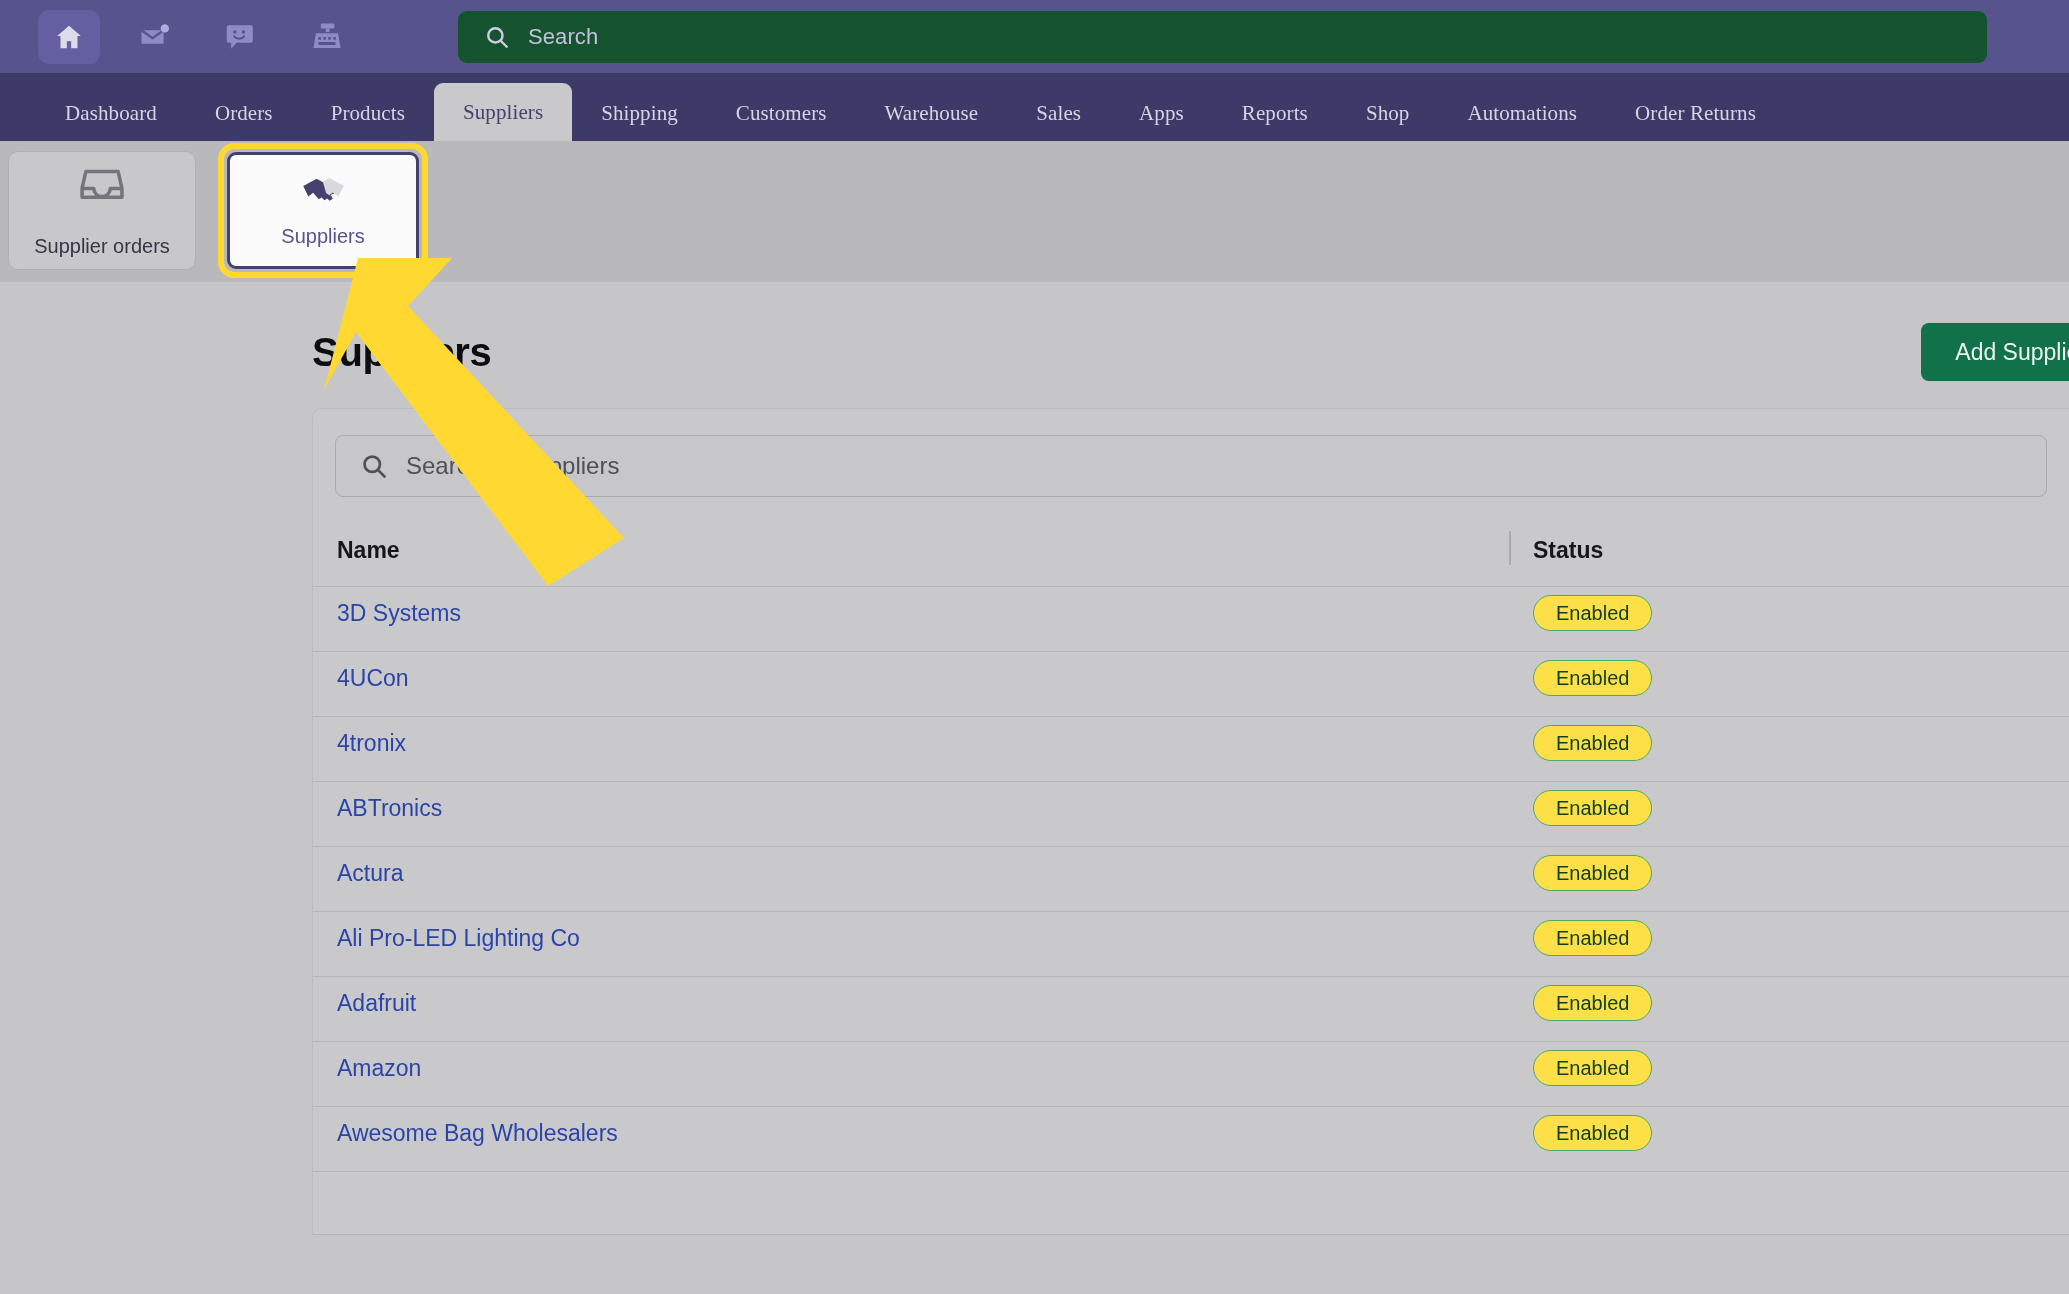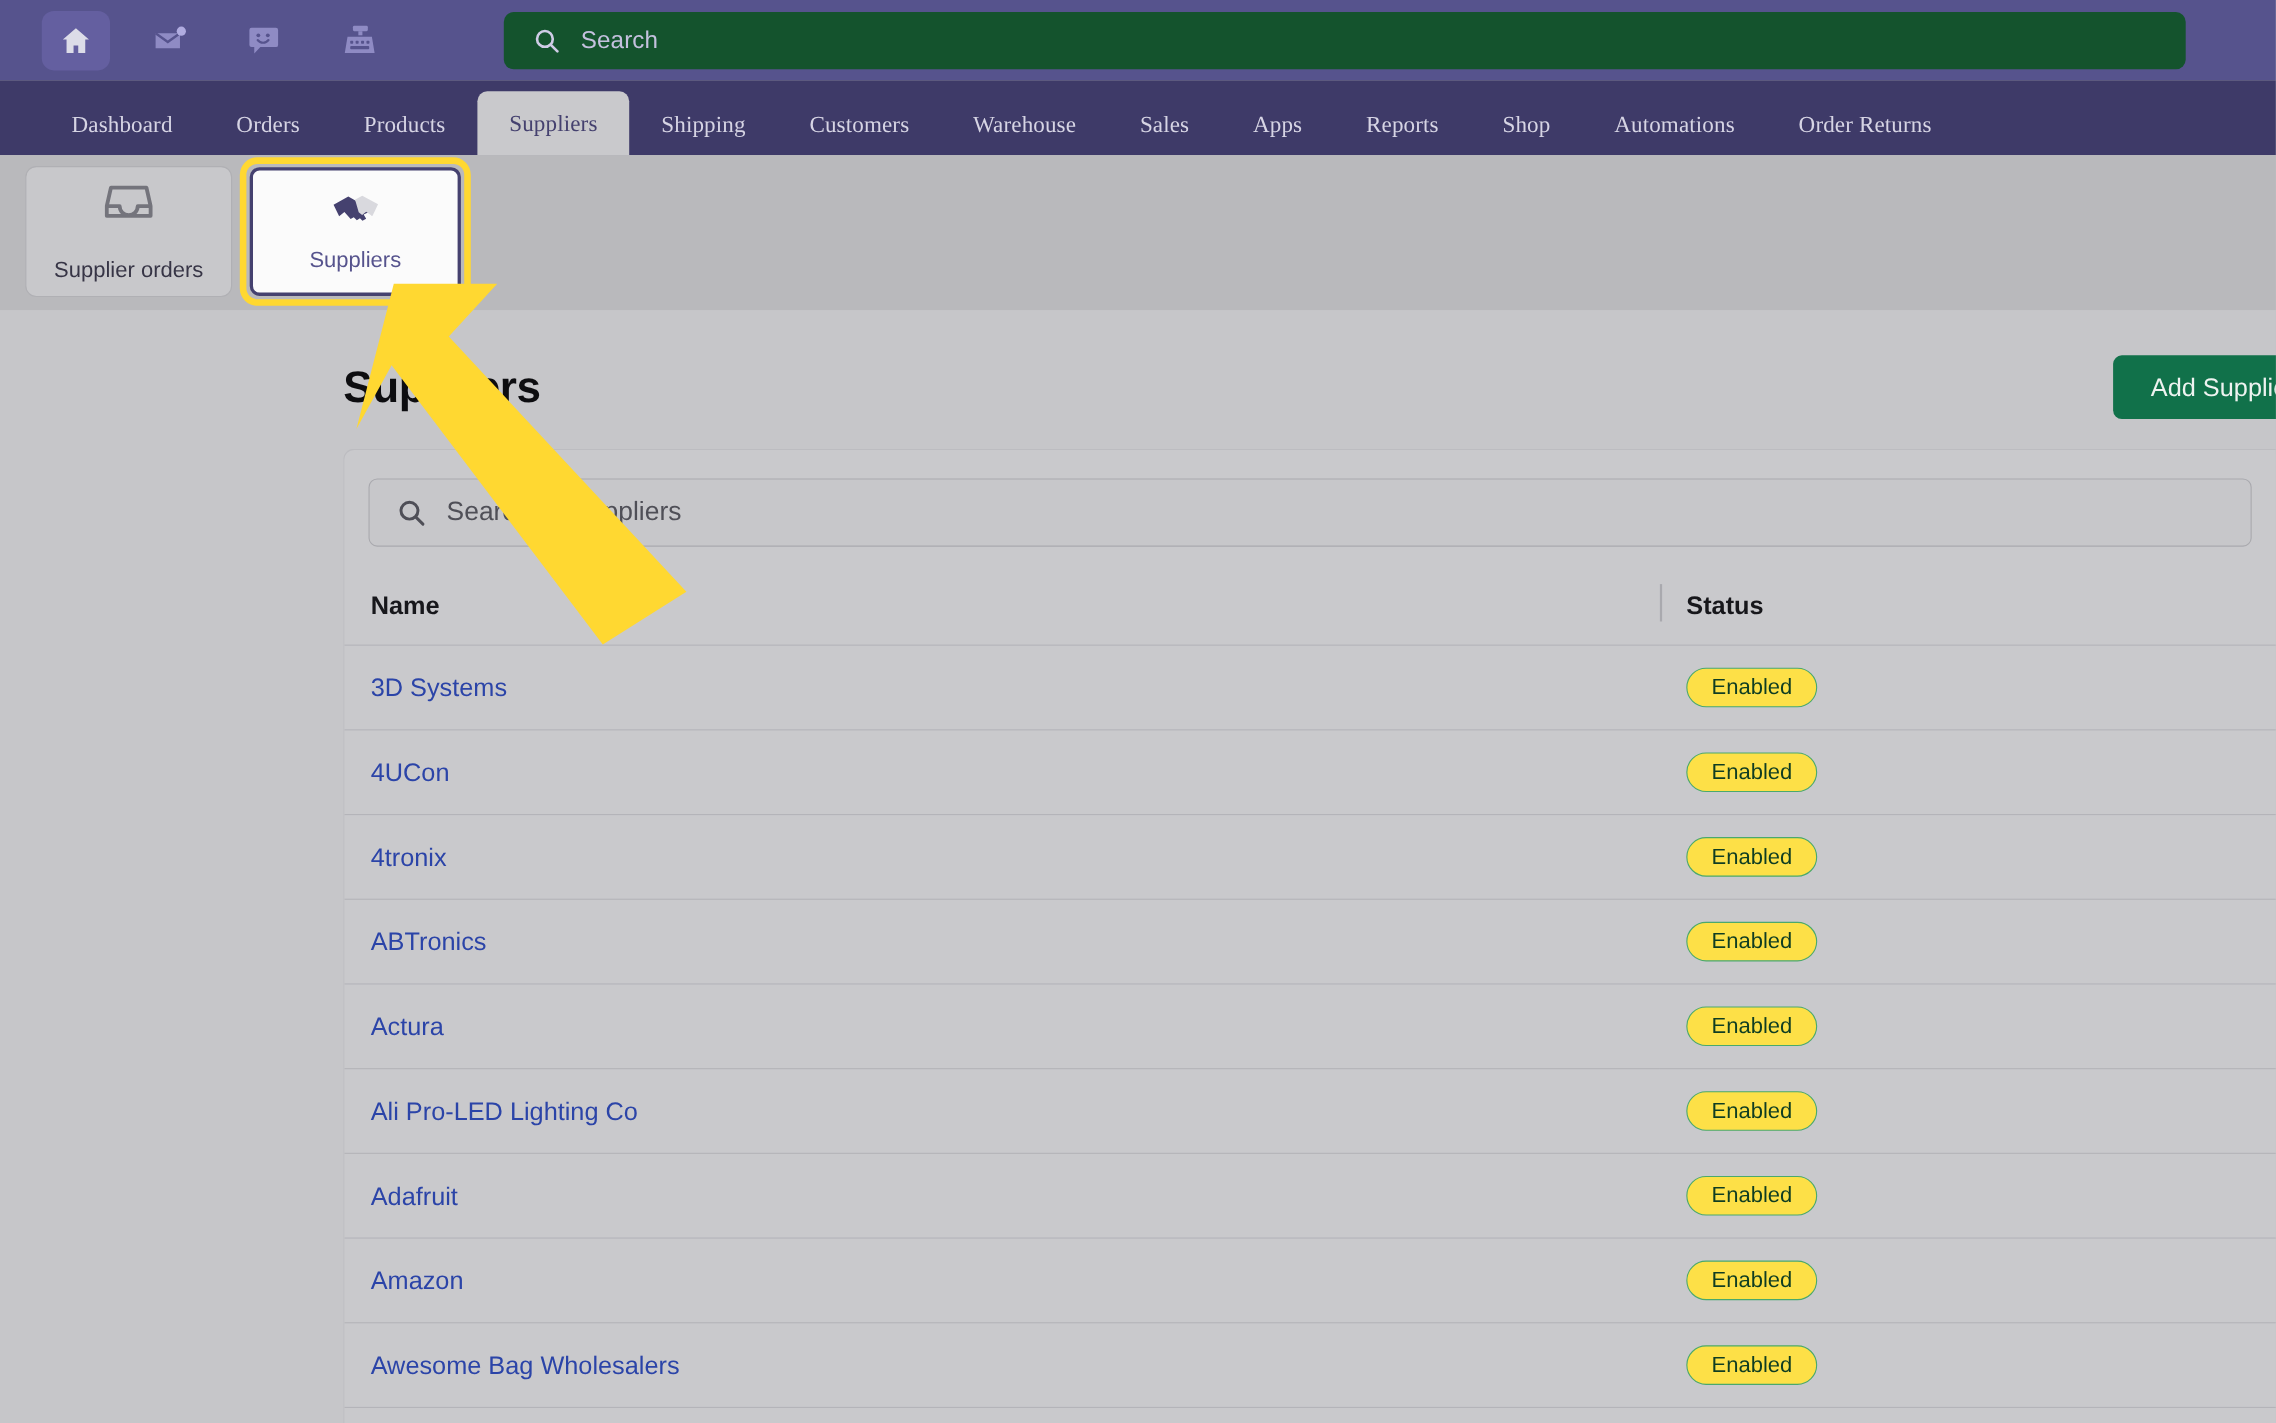--- a/index.html
+++ b/index.html
@@ -110,21 +110,21 @@
     align-items: center;
     justify-content: center;
     background: #c8c8cb;
     border: 1px solid #b0b0b4;
   }
   .tile .lbl {
     font-size: 20px;
     color: #373546;
     margin-top: 14px;
   }
-  #tile-orders { left: 23px; gap: 13px; }
+  #tile-orders { left: 8px; gap: 13px; }
 
   #tile-suppliers-wrap {
     position: absolute;
     left: 218px;
     top: 2px;
     width: 210px;
     height: 135px;
     border: 6px solid #ffd831;
     border-radius: 16px;
     padding: 3px;
@@ -223,21 +223,21 @@
   }
   th.col-status::before {
     content: "";
     position: absolute;
     left: 0; top: 8px;
     width: 2px; height: 34px;
     background: #a9a9ae;
   }
   table.suppliers td {
     font-size: 23px;
-    padding: 20px 0 20px 24px;
+    padding: 8px 0 20px 24px;
     border-bottom: 1px solid #b4b4b9;
     height: 63px;
   }
   td.name a {
     color: #2b44a8;
     text-decoration: none;
   }
   .badge {
     display: inline-block;
     background: #fde047;

